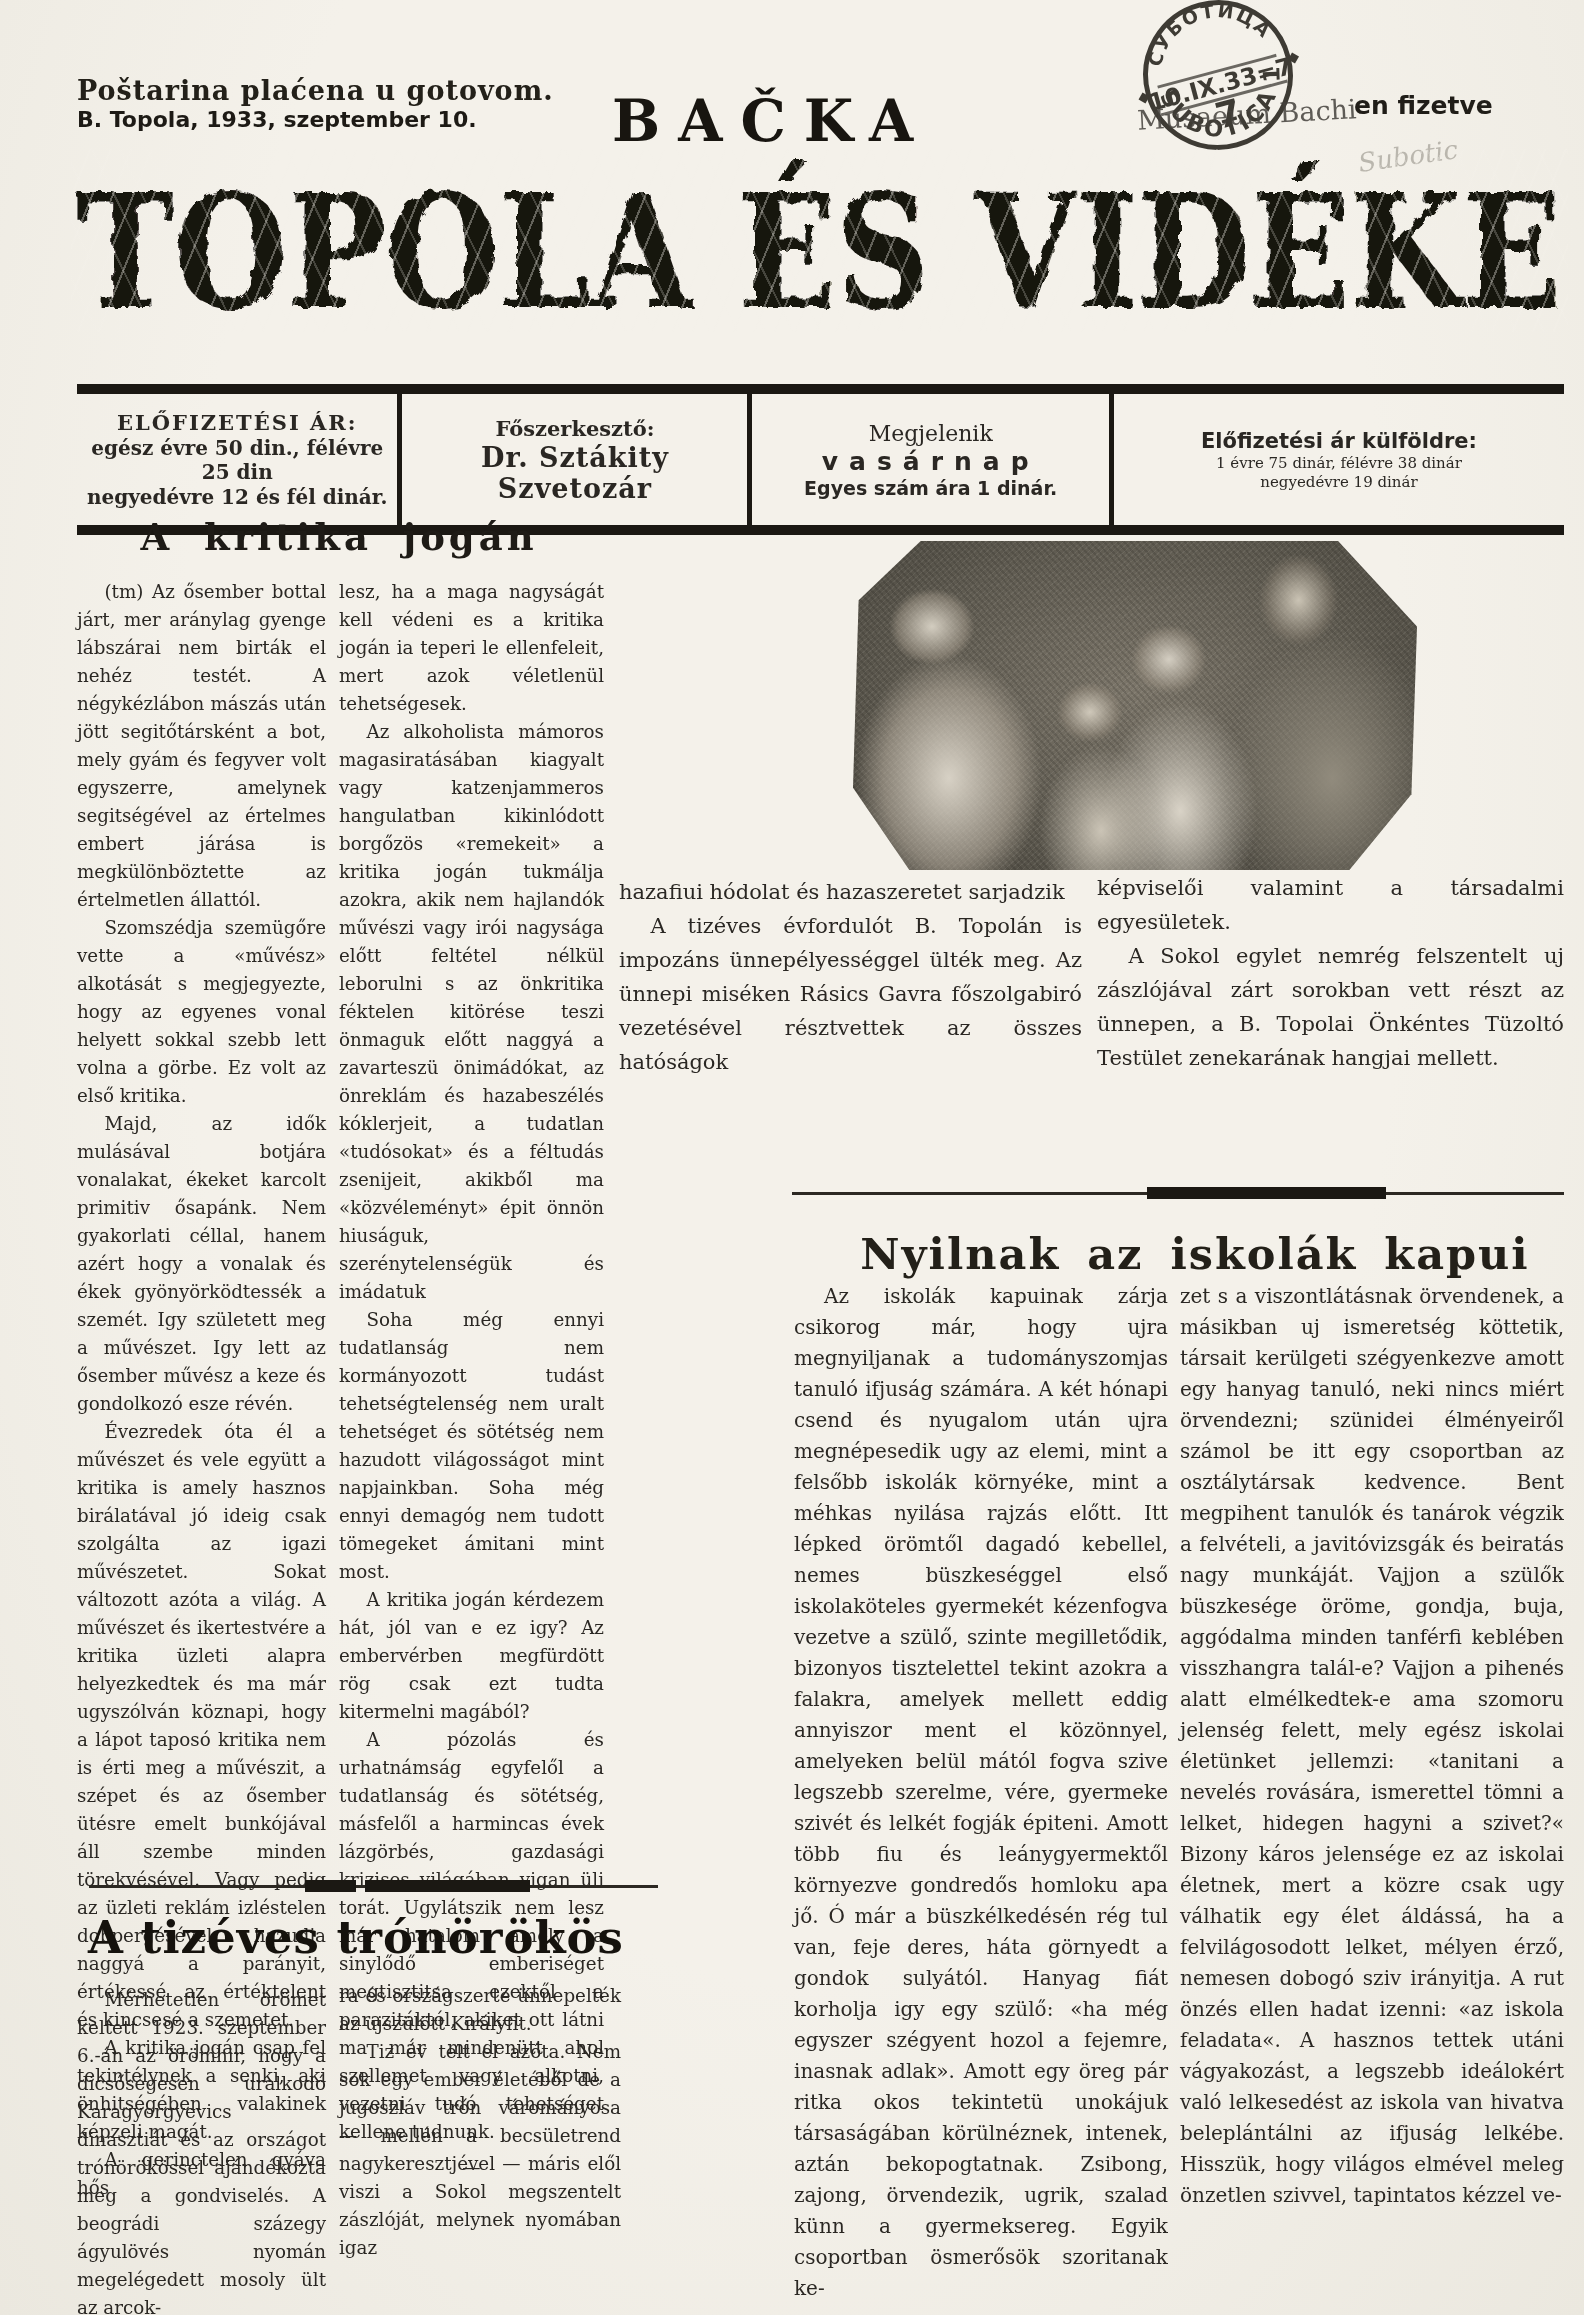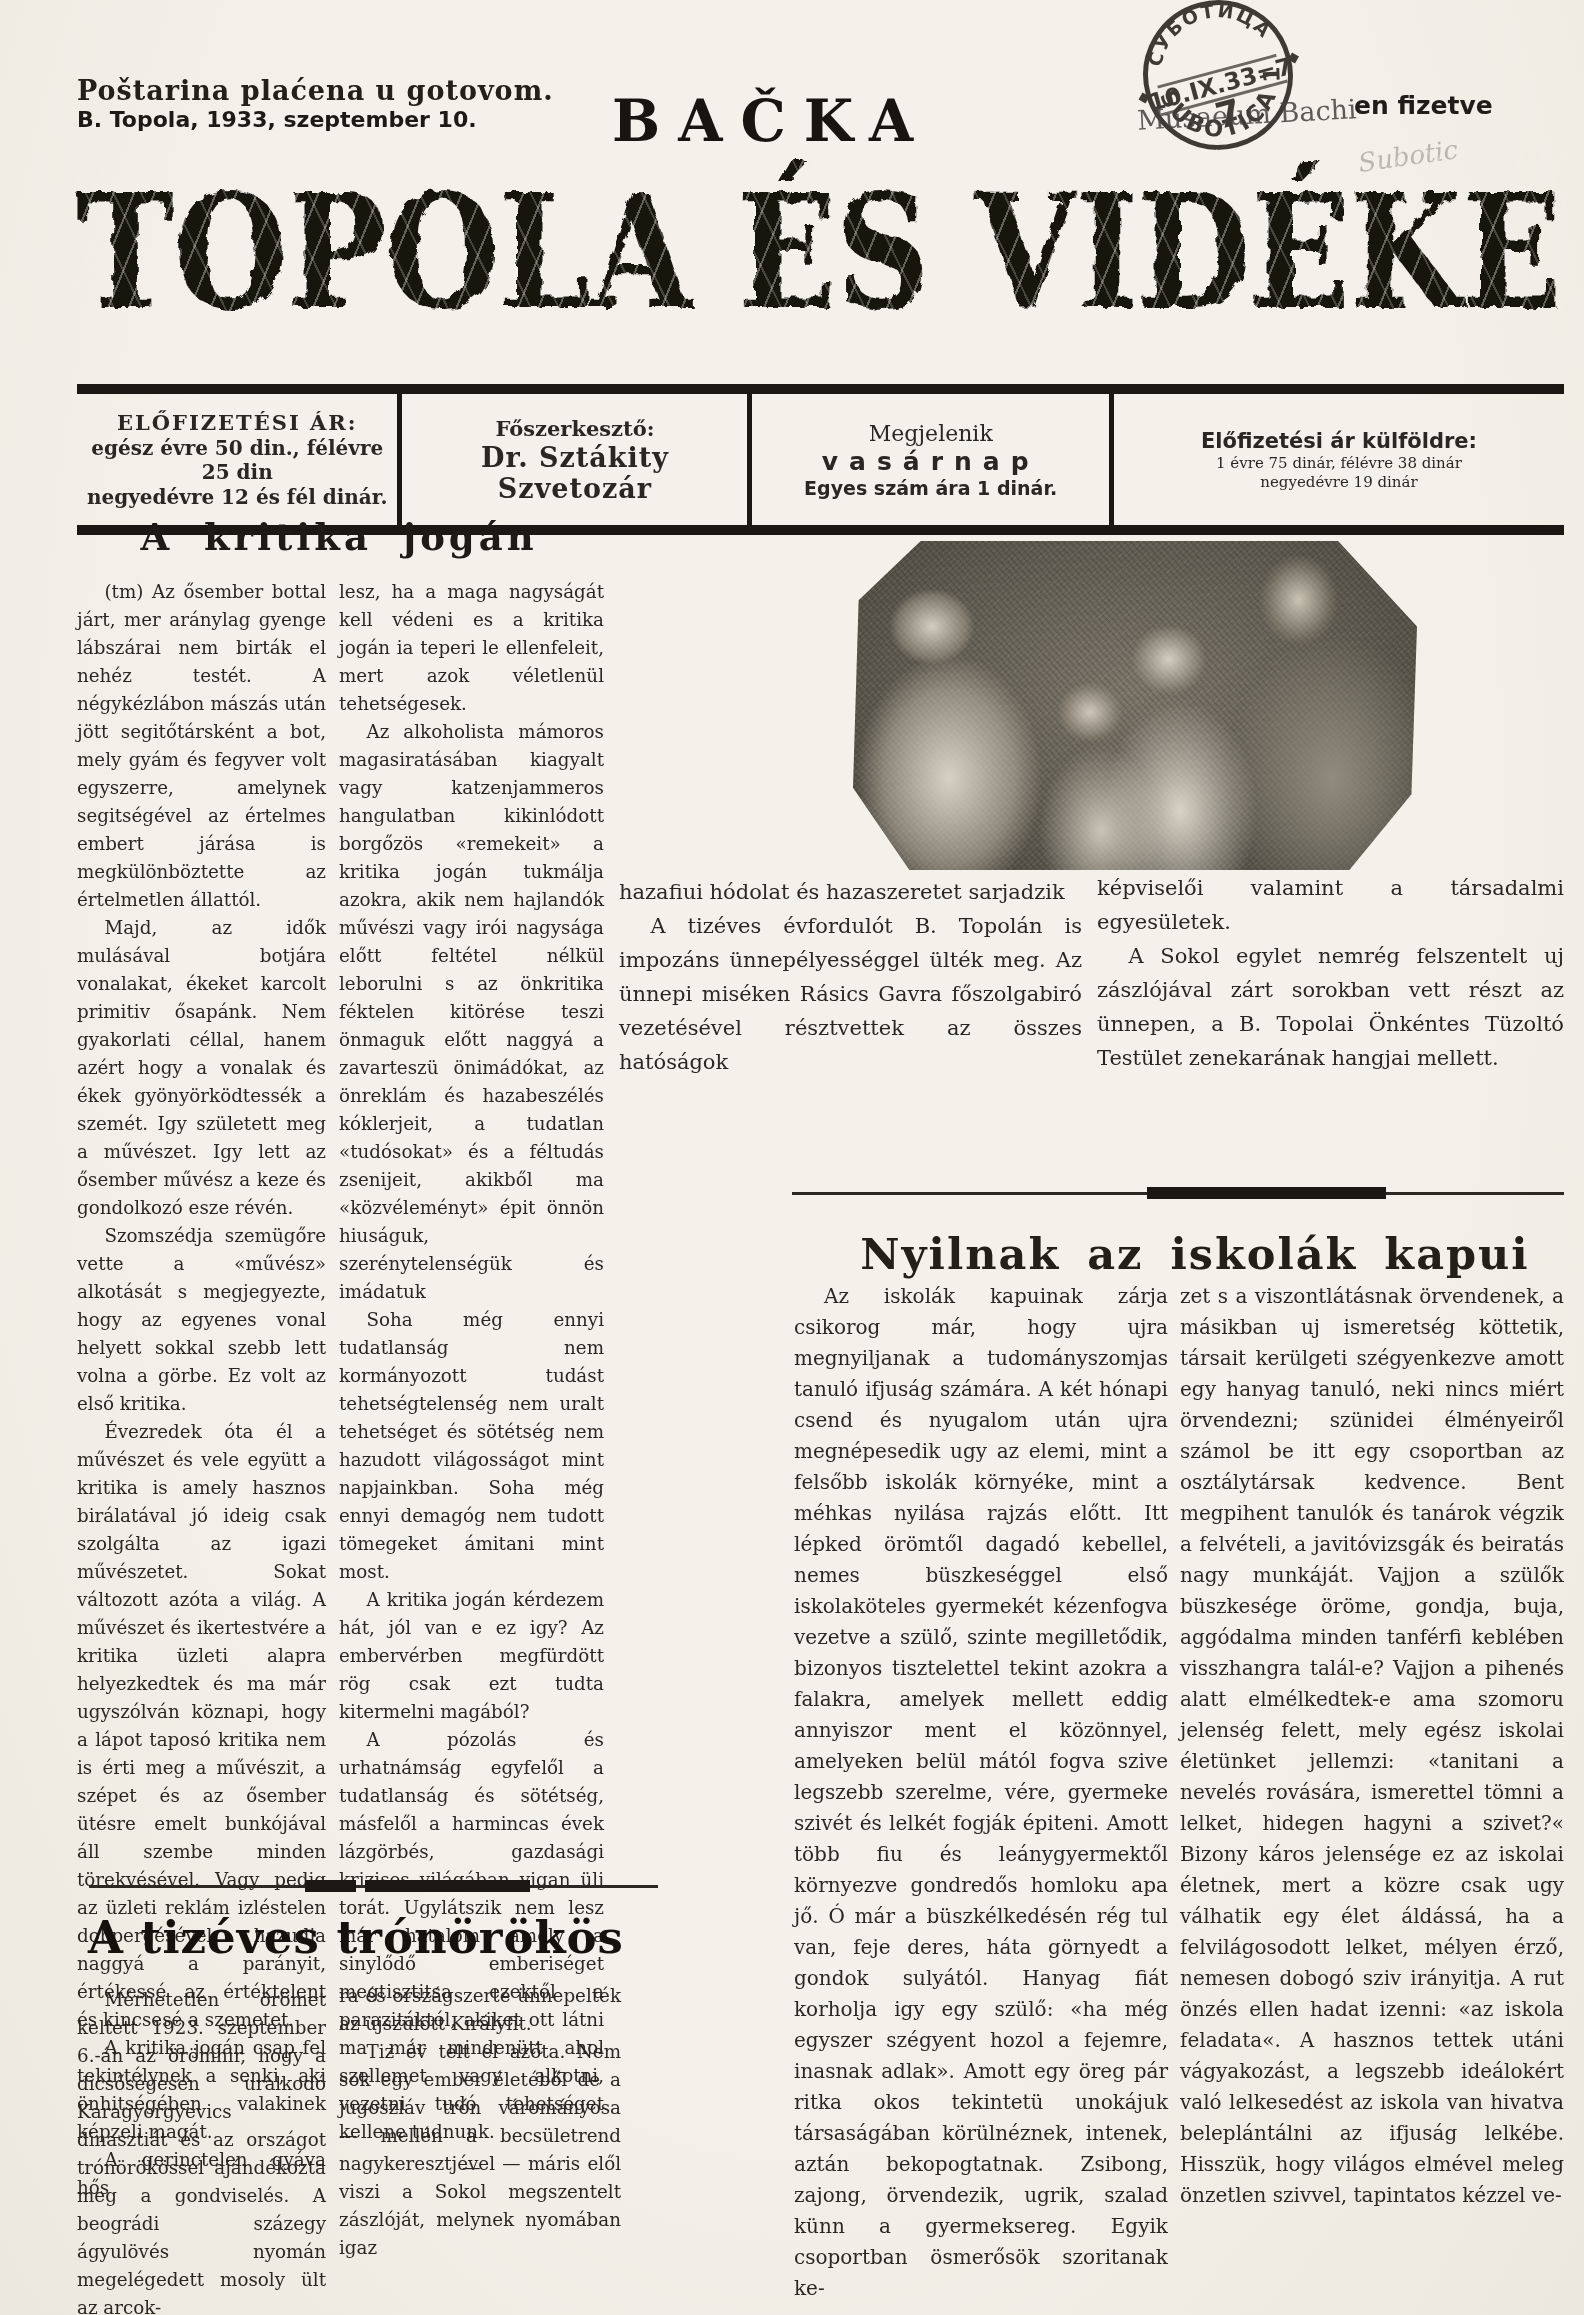--- a/index.html
+++ b/index.html
@@ -160,22 +160,22 @@
         <div class="l">1 évre 75 dinár, félévre 38 dinár</div>
         <div class="l">negyedévre 19 dinár</div>
       </div>
     </div>
     <div class="bar"></div>
   </div>
 
   <h1 class="abs kritika-title" style="margin:0; font-weight:bold;">A kritika jogán</h1>
   <div class="abs col colA k1">
       <p>(tm) Az ősember bottal járt, mer aránylag gyenge lábszárai nem birták el nehéz testét. A négykézlábon mászás után jött segitőtársként a bot, mely gyám és fegyver volt egyszerre, amelynek segitségével az értelmes embert járása is megkülönböztette az értelmetlen állattól.</p>
+      <p>Szomszédja szemügőre vette a «művész» alkotását s megjegyezte, hogy az egyenes vonal helyett sokkal szebb lett volna a görbe. Ez volt az első kritika.</p>
       <p>Majd, az idők mulásával botjára vonalakat, ékeket karcolt primitiv ősapánk. Nem gyakorlati céllal, hanem azért hogy a vonalak és ékek gyönyörködtessék a szemét. Igy született meg a művészet. Igy lett az ősember művész a keze és gondolkozó esze révén.</p>
-      <p>Szomszédja szemügőre vette a «művész» alkotását s megjegyezte, hogy az egyenes vonal helyett sokkal szebb lett volna a görbe. Ez volt az első kritika.</p>
       <p>Évezredek óta él a művészet és vele együtt a kritika is amely hasznos birálatával jó ideig csak szolgálta az igazi művészetet. Sokat változott azóta a világ. A művészet és ikertestvére a kritika üzleti alapra helyezkedtek és ma már ugyszólván köznapi, hogy a lápot taposó kritika nem is érti meg a művészit, a szépet és az ősember ütésre emelt bunkójával áll szembe minden törekvésével. Vagy pedig az üzleti reklám izléstelen dobpergésével hazudja naggyá a parányit, értékessé az értéktelent és kincsesé a szemetet.</p>
       <p>A kritika jogán csap fel tekintélynek a senki, aki önhitségében valakinek képzeli magát.</p>
       <p>A gerinctelen gyáva hős</p>
     </div>
   <div class="abs col colA cont k2">
       <p>lesz, ha a maga nagyságát kell védeni es a kritika jogán ia teperi le ellenfeleit, mert azok véletlenül tehetségesek.</p>
       <p>Az alkoholista mámoros magasiratásában kiagyalt vagy katzenjammeros hangulatban kikinlódott borgőzös «remekeit» a kritika jogán tukmálja azokra, akik nem hajlandók művészi vagy irói nagysága előtt feltétel nélkül leborulni s az önkritika féktelen kitörése teszi önmaguk előtt naggyá a zavarteszü önimádókat, az önreklám és hazabeszélés kóklerjeit, a tudatlan «tudósokat» és a féltudás zsenijeit, akikből ma «közvéleményt» épit önnön hiuságuk, szerénytelenségük és imádatuk</p>
       <p>Soha még ennyi tudatlanság nem kormányozott tudást tehetségtelenség nem uralt tehetséget és sötétség nem hazudott világosságot mint napjainkban. Soha még ennyi demagóg nem tudott tömegeket ámitani mint most.</p>
       <p>A kritika jogán kérdezem hát, jól van e ez igy? Az embervérben megfürdött rög csak ezt tudta kitermelni magából?</p>
       <p>A pózolás és urhatnámság egyfelől a tudatlanság és sötétség, másfelől a harmincas évek lázgörbés, gazdasági krizises világában vigan üli torát. Ugylátszik nem lesz már hatalom amely a sinylődő emberiséget megtisztitsa ezektől a parazitáktól, akiket ott látni ma már mindenütt ahol szellemet vagy alkotni, vezetni tudó tehetséget kellene tudnunk.</p>

